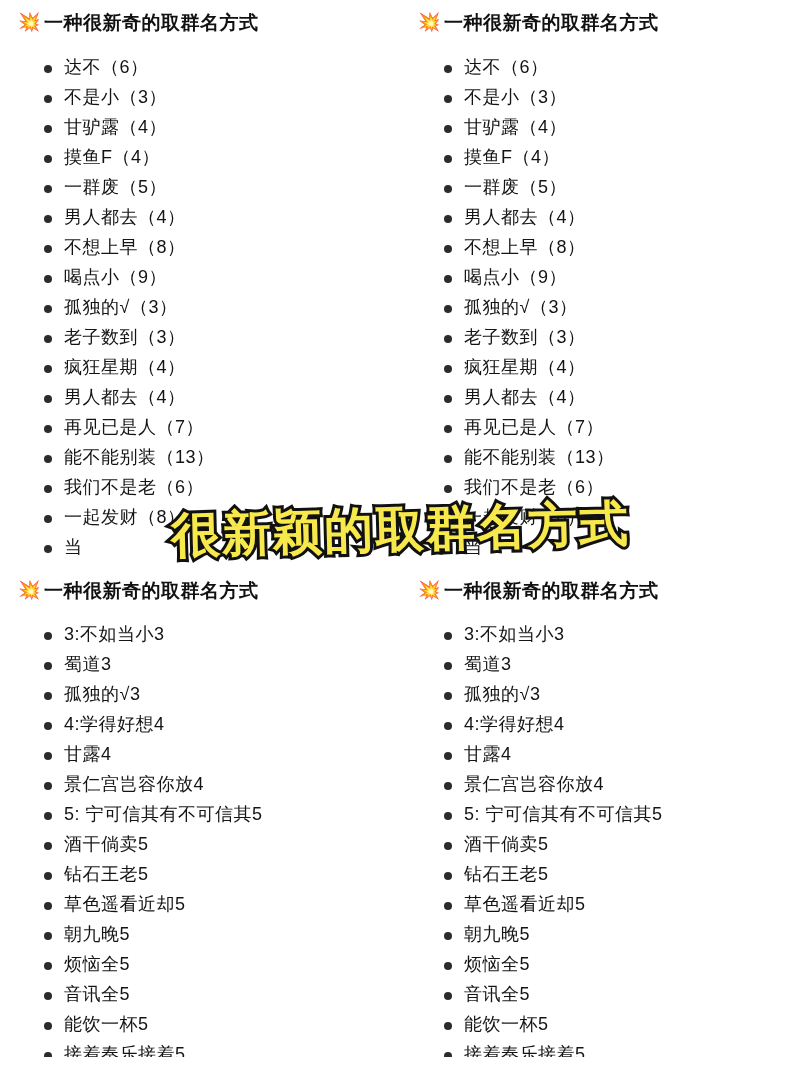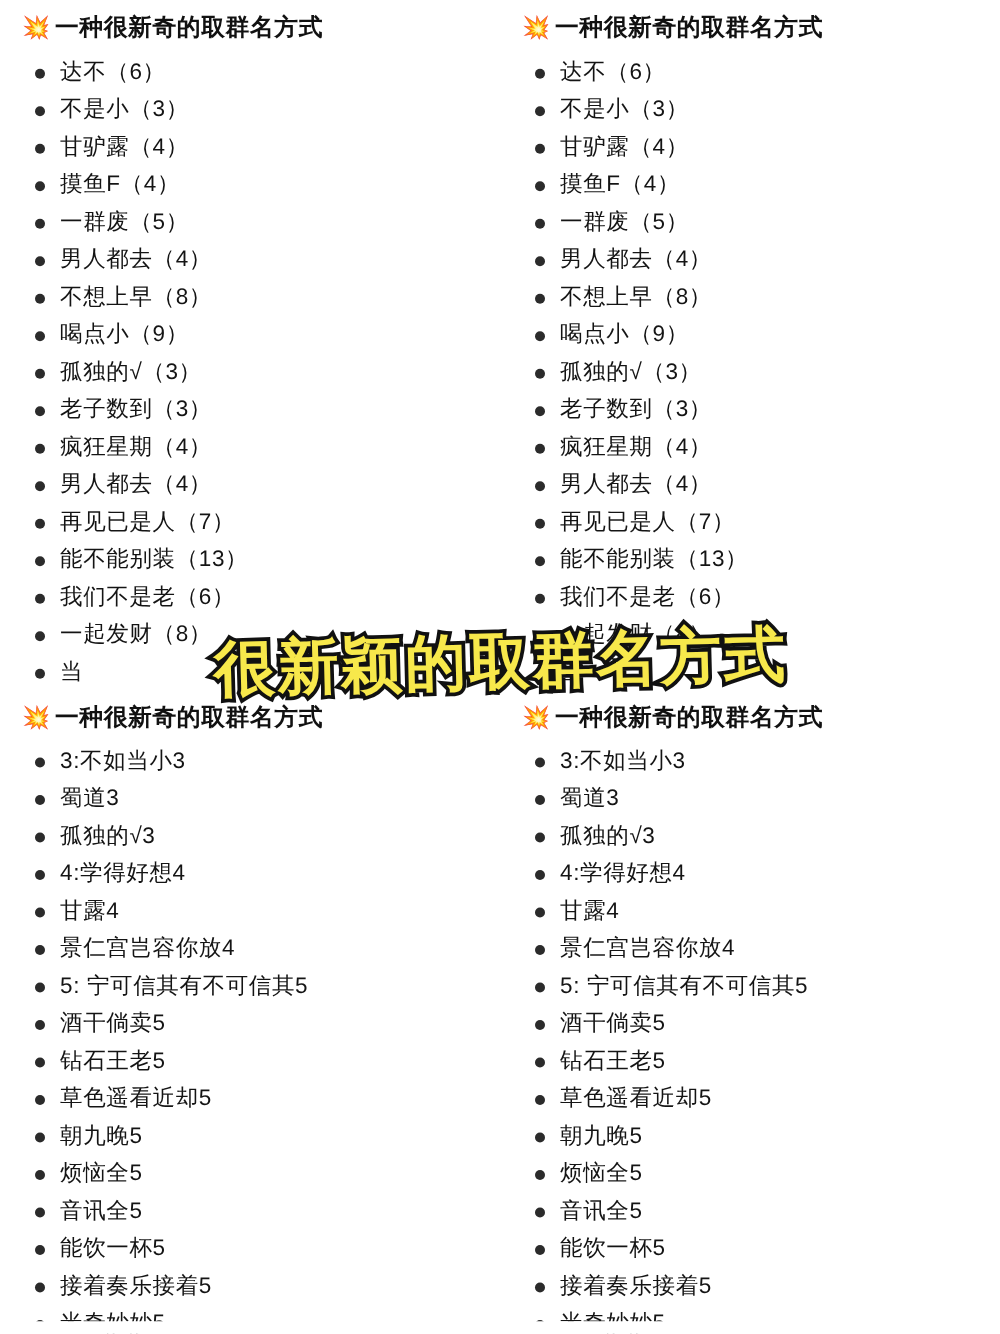--- a/index.html
+++ b/index.html
@@ -49,21 +49,21 @@
     color: #111111;
   }
   .block-title .burst {
     color: #e8a03a;
     margin-right: 3px;
     font-size: 18px;
     line-height: 1.35;
   }
   ul.list {
     list-style: none;
-    margin: 0;
+    margin: 16px;
     padding: 0;
   }
   ul.list li {
     display: flex;
     align-items: flex-start;
     font-size: 18px;
     line-height: 1.0;
     padding: 6px 0 6px 0;
     color: #141414;
   }

